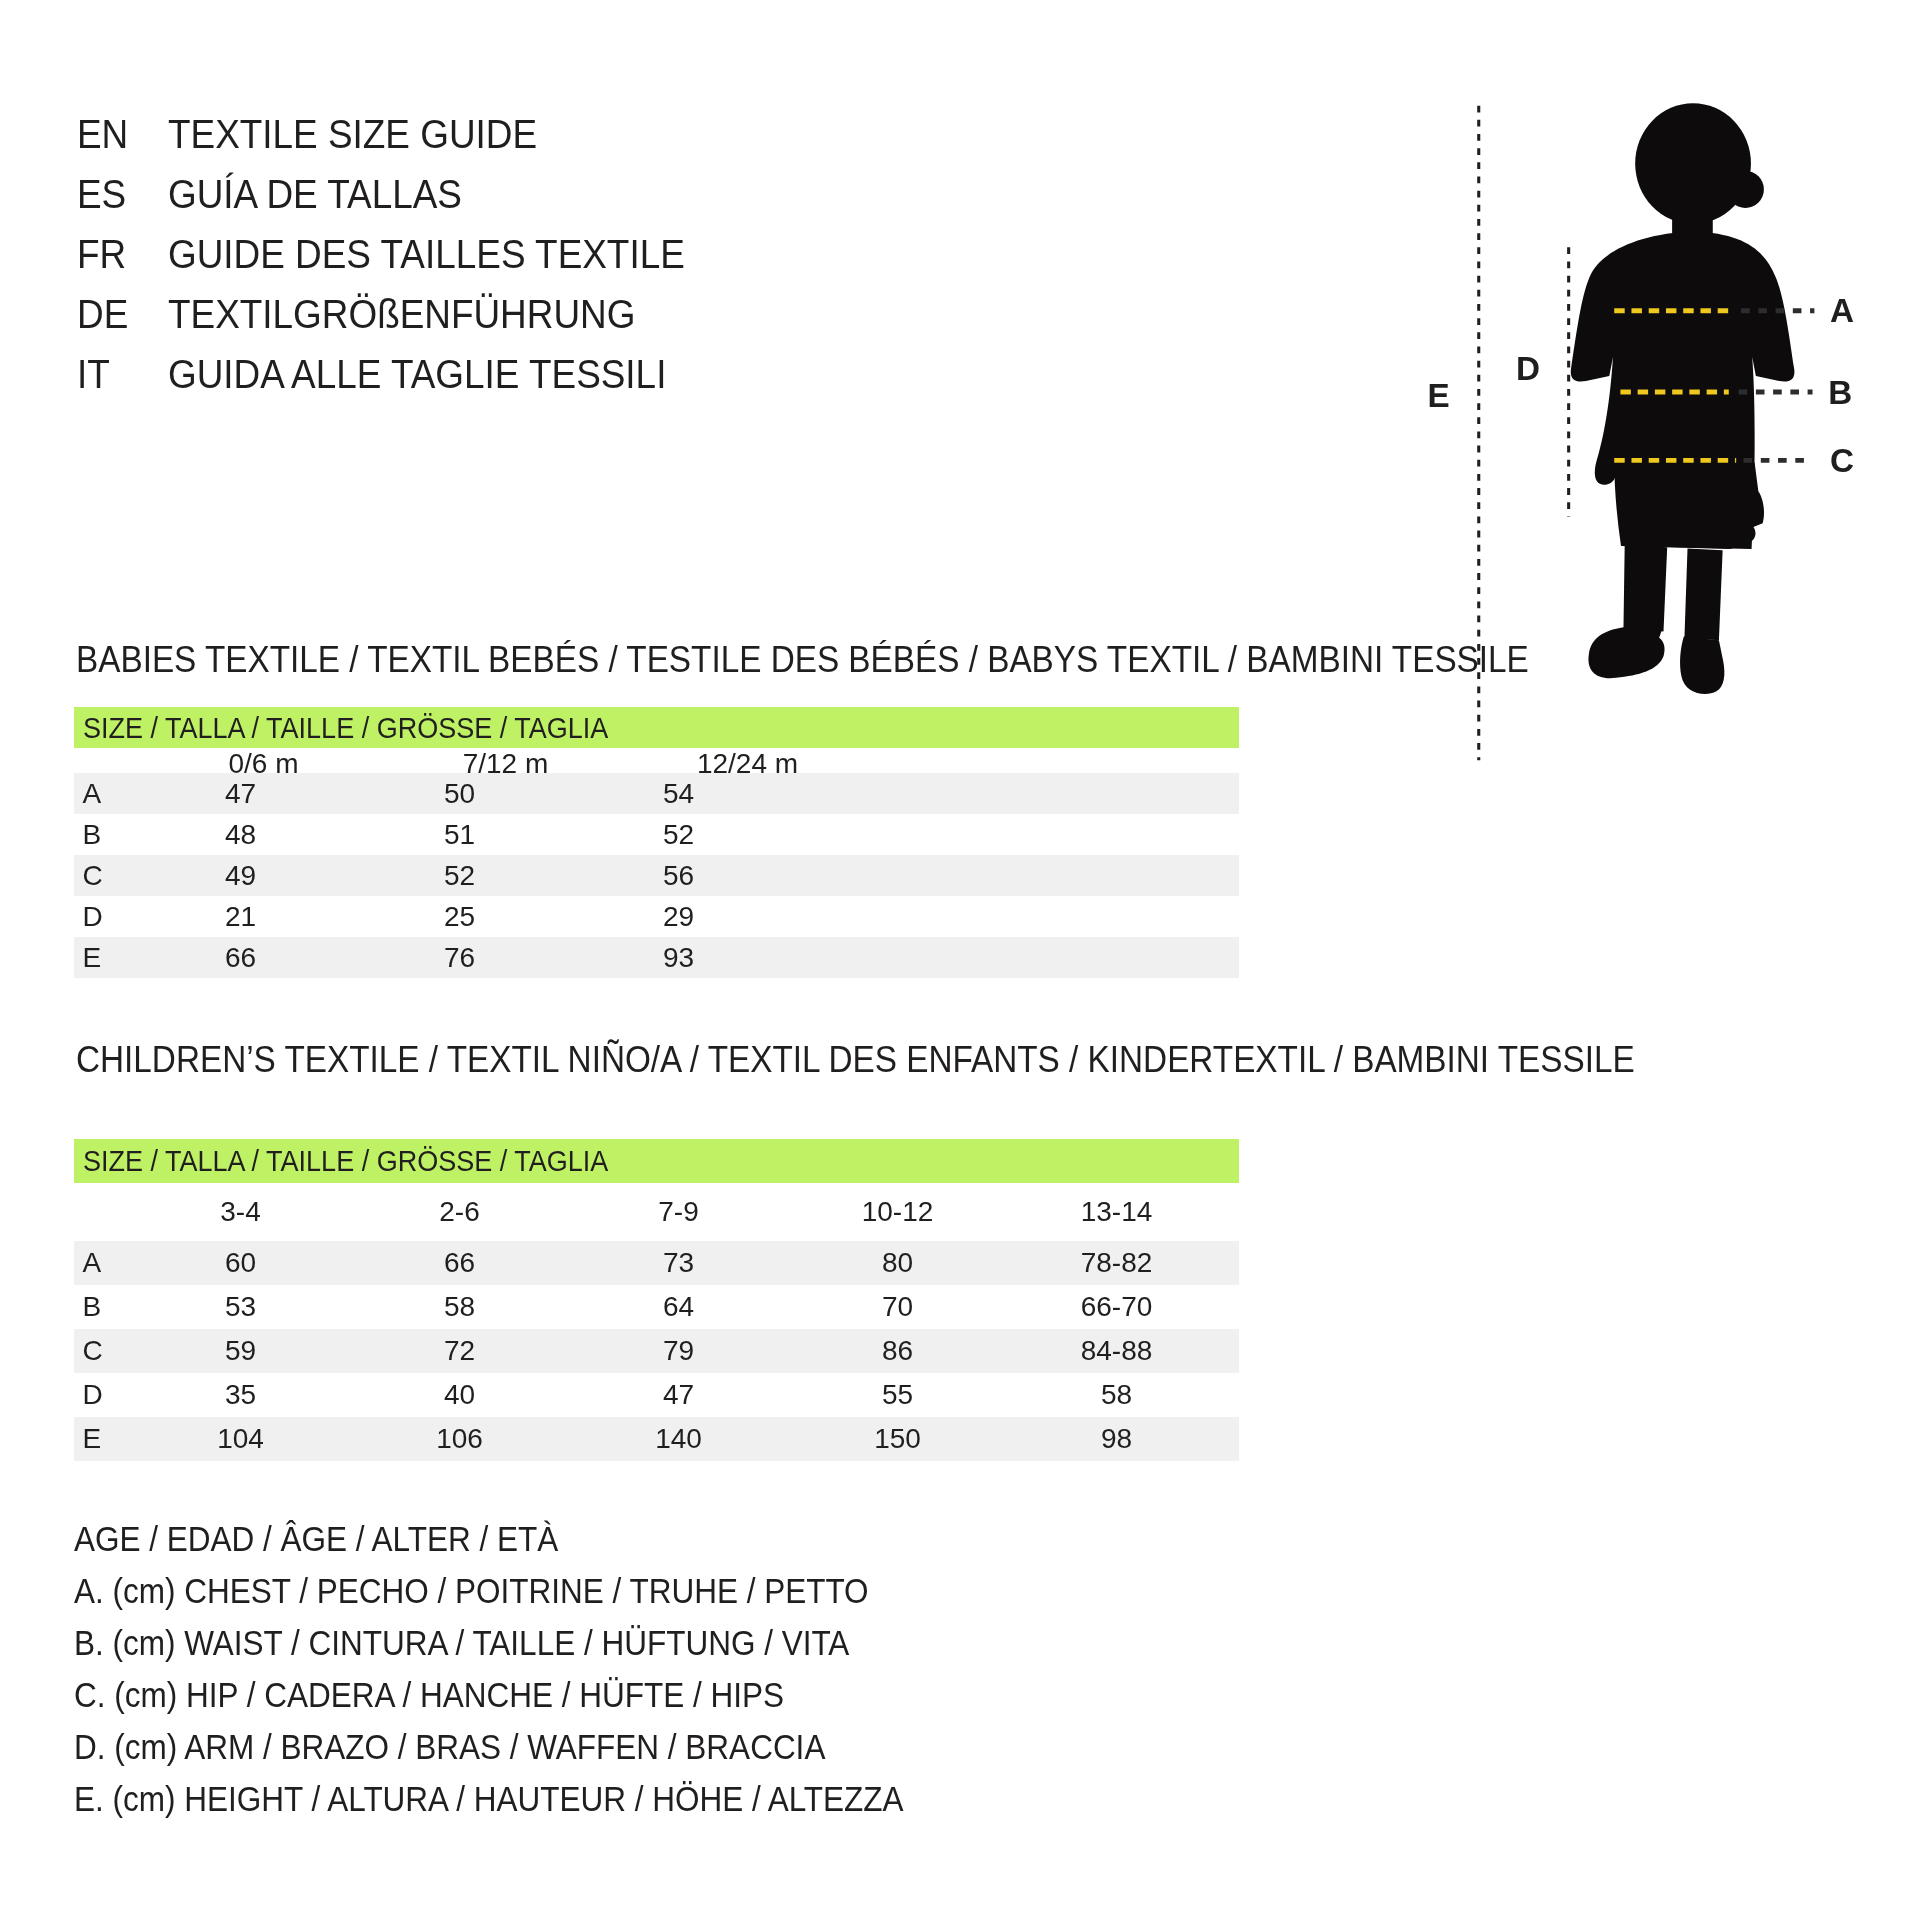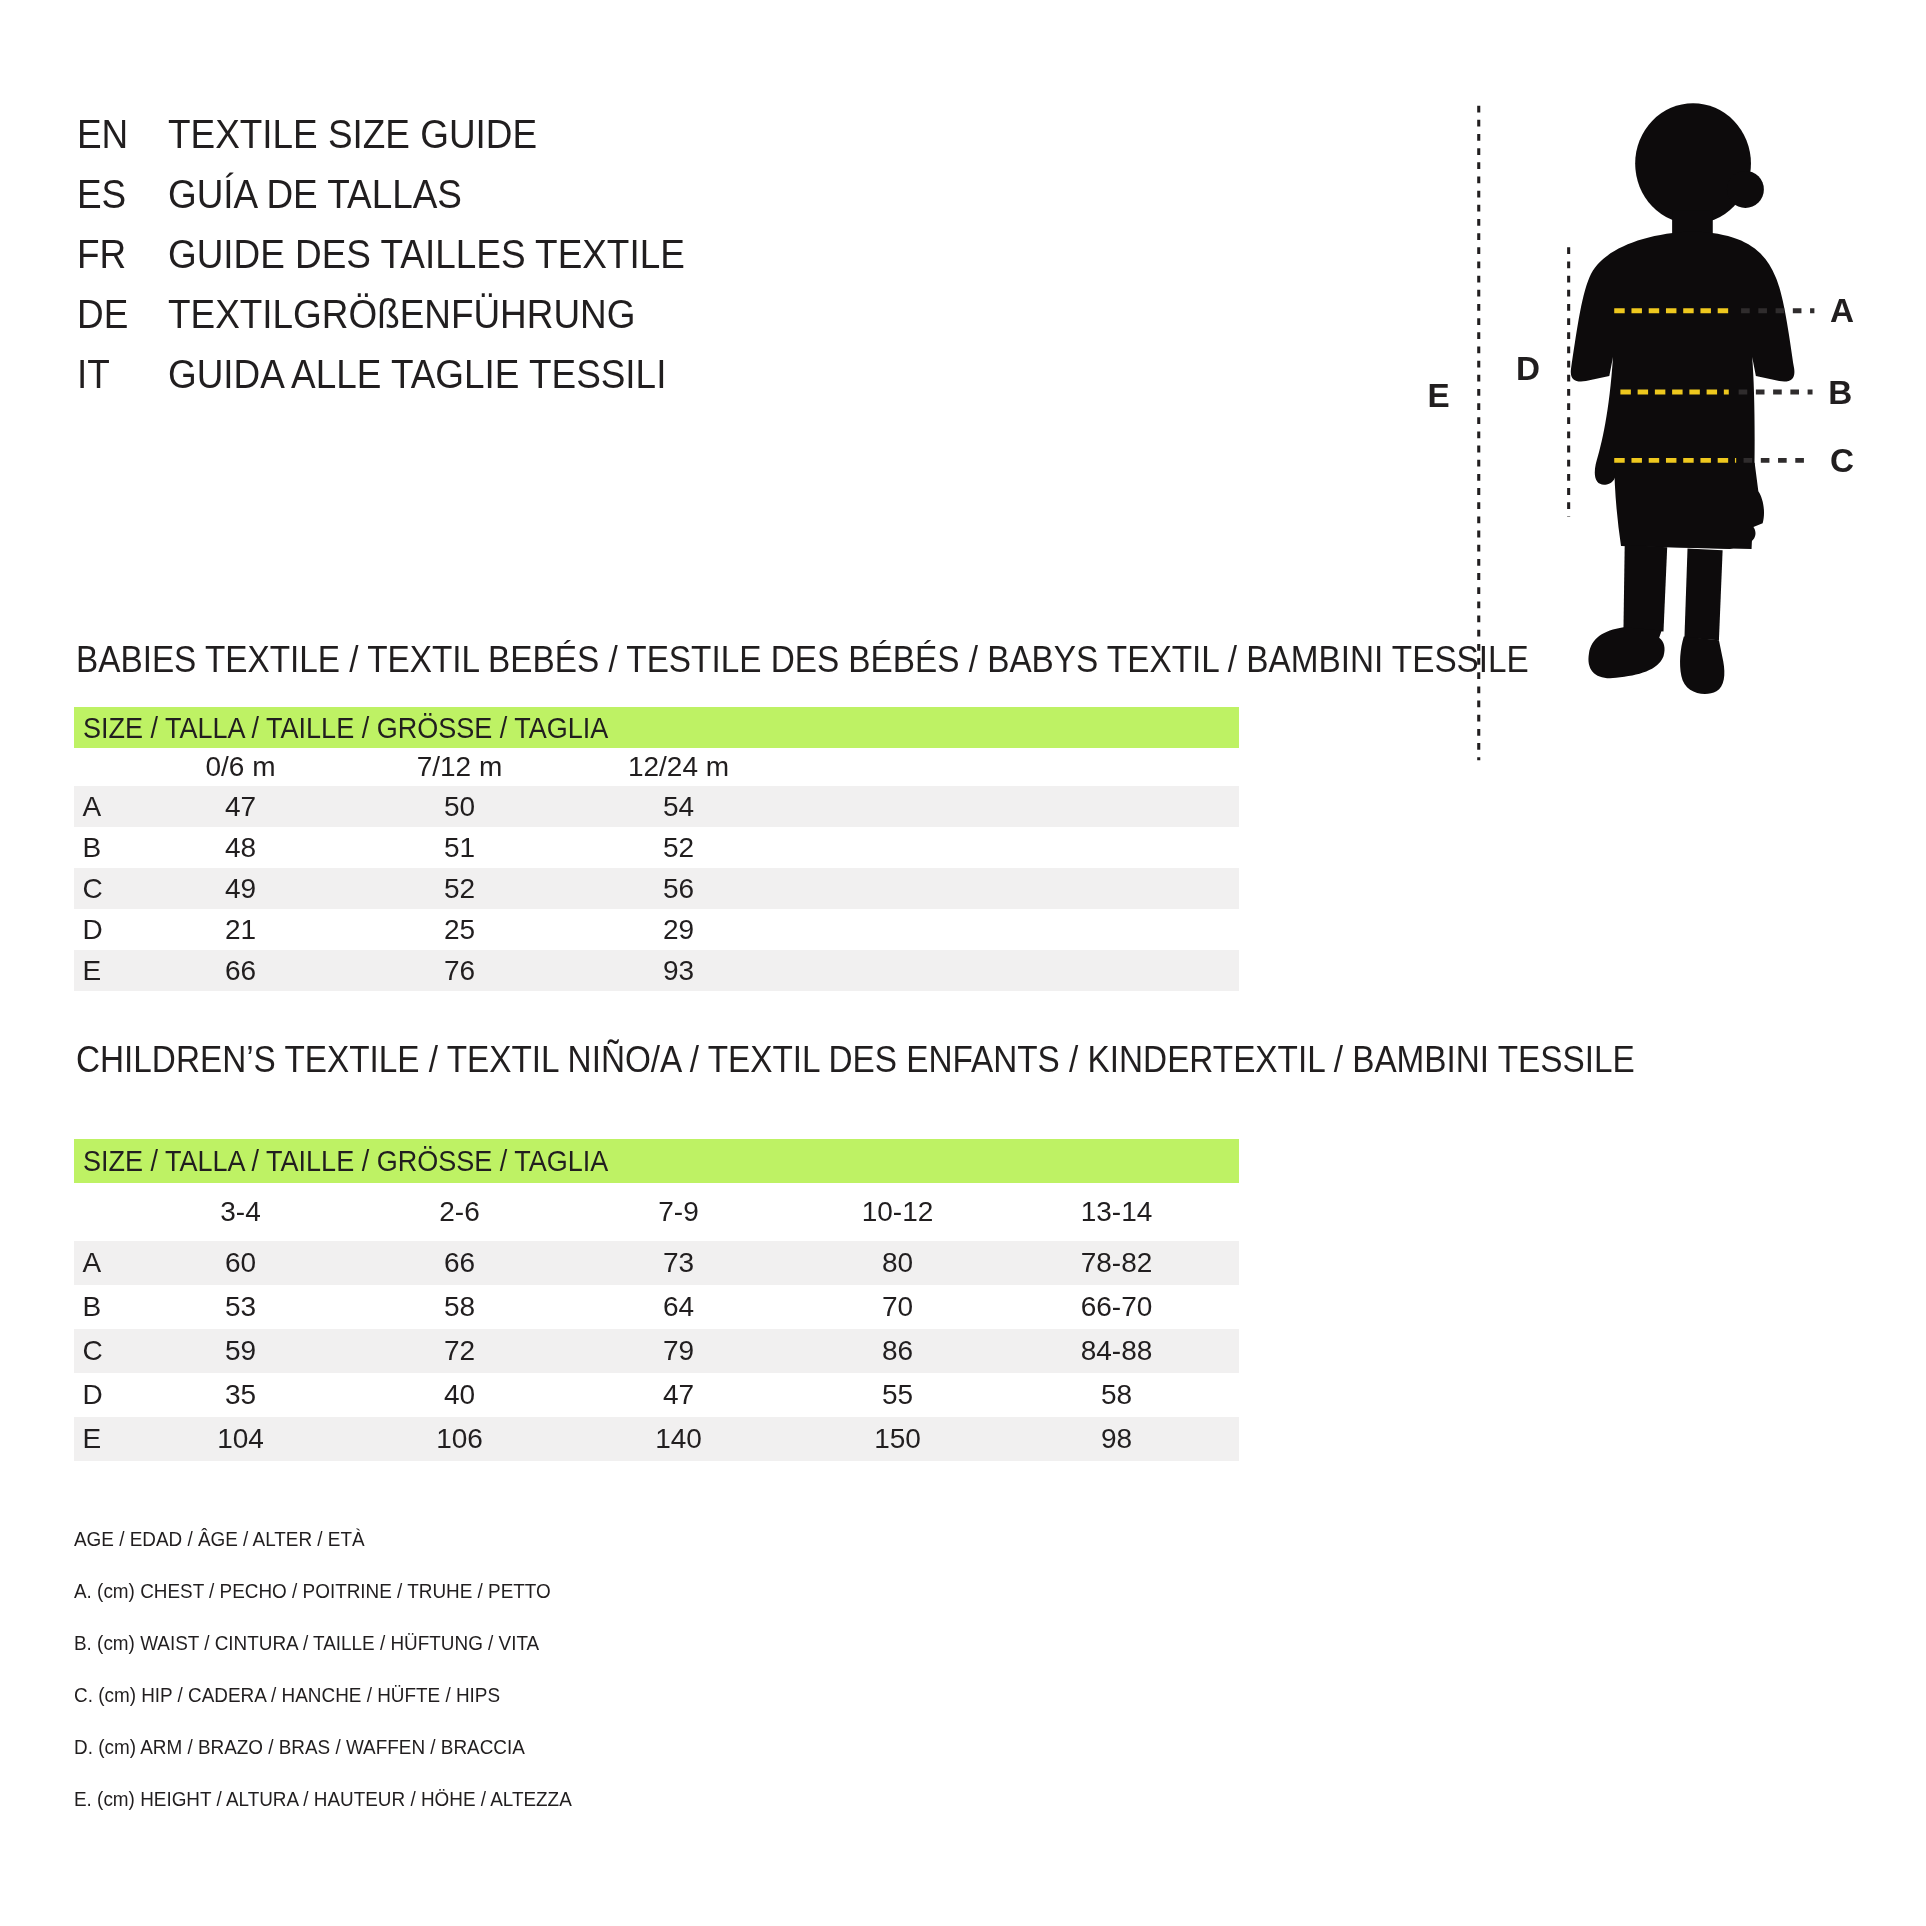--- a/index.html
+++ b/index.html
@@ -24,21 +24,21 @@
   .tbl{position:absolute;left:74px;width:1165px;}
   .band{background:#bef264;display:flex;align-items:center;padding-left:9px;box-sizing:border-box;font-size:30px;}
   .grid{display:grid;align-items:center;}
   .g3{grid-template-columns:57px 219px 219px 219px 1fr;}
   .g5{grid-template-columns:57px 219px 219px 219px 219px 219px 1fr;}
   .cell{text-align:center;font-size:28px;}
   .rlabel{padding-left:8.6px;font-size:28px;}
   .stripe{background:#f1f0f0;}
 
   
-  .legend{position:absolute;left:74px;top:1513px;font-size:21px;}
+  .legend{position:absolute;left:74px;top:1513px;font-size:35px;}
   .legend .lline{height:52px;line-height:52px;}
 
   .figlabel{font-weight:bold;font-size:54px;fill:#211e1f;}
 </style>
 </head>
 <body>
 
 <div class="langs">
   <div class="code"><span class="cx">EN</span></div>
   <div class="title"><span class="cx">TEXTILE SIZE GUIDE</span></div>
@@ -88,21 +88,21 @@
   <text x="190" y="468" text-anchor="middle" class="figlabel">D</text>
   <text x="45" y="512" text-anchor="middle" class="figlabel">E</text>
 </svg>
 
 <div class="sec-head" style="top:641px;"><span class="cx">BABIES TEXTILE / TEXTIL BEBÉS / TESTILE DES BÉBÉS / BABYS TEXTIL / BAMBINI TESSILE</span></div>
 
 <div class="tbl" style="top:707px;">
   <div class="band" style="height:41px;">
       <span class="cx">SIZE / TALLA / TAILLE / GRÖSSE / TAGLIA</span>
     </div>
-  <div class="grid g3" style="height:38px;">
+  <div class="grid g3" style="height:25px;gap:23px;">
     <div class="rlabel"></div>
     <div class="cell">0/6 m</div>
     <div class="cell">7/12 m</div>
     <div class="cell">12/24 m</div>
     <div></div>
   </div>
   <div class="grid g3 stripe" style="height:41px;">
     <div class="rlabel">A</div>
     <div class="cell">47</div>
     <div class="cell">50</div>

